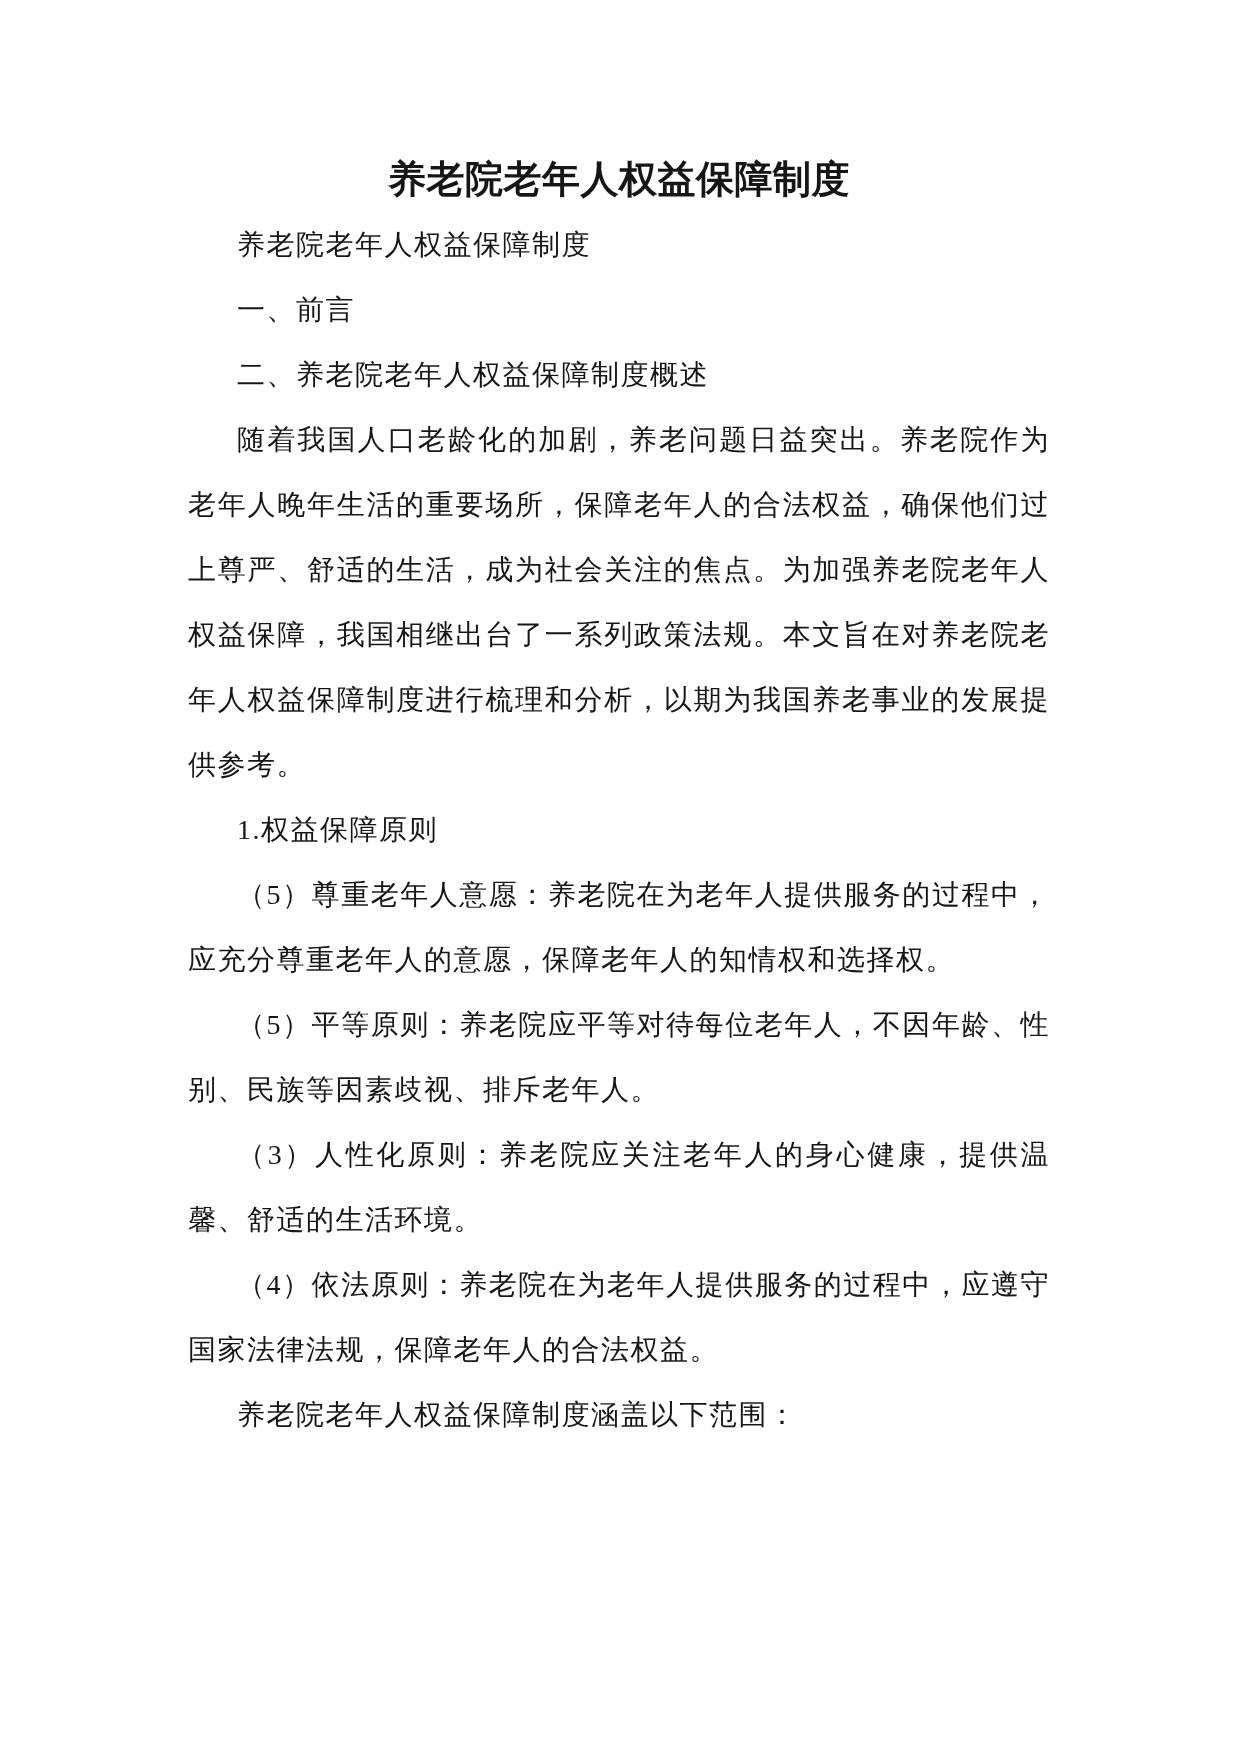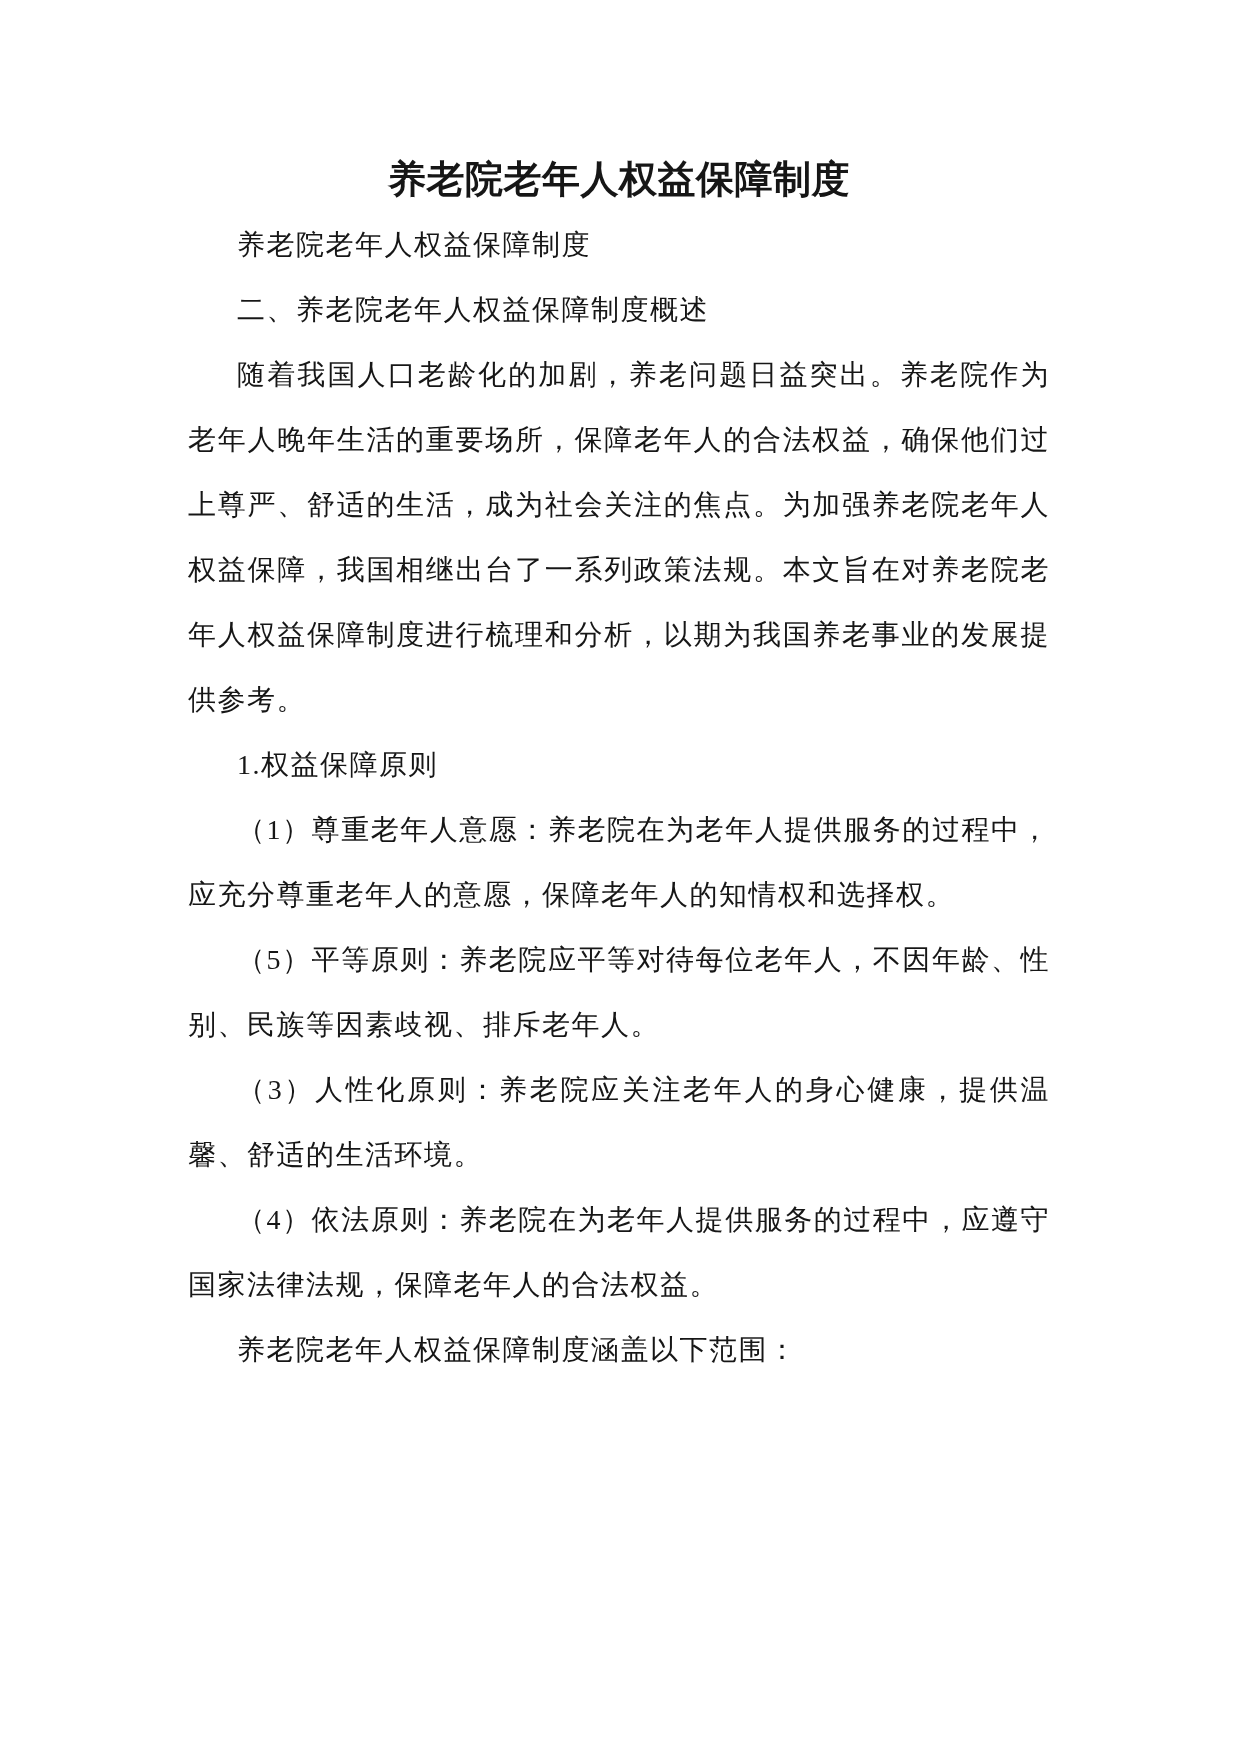--- a/index.html
+++ b/index.html
@@ -47,22 +47,23 @@
   }
 </style>
 </head>
 <body>
 
 <div class="page" style="background: rgb(255, 255, 255); color: rgb(22, 22, 22);">
   <div class="content">
     <h1 class="doc-title">养老院老年人权益保障制度</h1>
 
     <p class="para">养老院老年人权益保障制度</p>
+    <p class="para">一、前言</p>
     <p class="para">二、养老院老年人权益保障制度概述</p>
     <p class="para">随着我国人口老龄化的加剧，养老问题日益突出。养老院作为老年人晚年生活的重要场所，保障老年人的合法权益，确保他们过上尊严、舒适的生活，成为社会关注的焦点。为加强养老院老年人权益保障，我国相继出台了一系列政策法规。本文旨在对养老院老年人权益保障制度进行梳理和分析，以期为我国养老事业的发展提供参考。</p>
     <p class="para">1.权益保障原则</p>
-    <p class="para">（1）尊重老年人意愿：养老院在为老年人提供服务的过程中，应充分尊重老年人的意愿，保障老年人的知情权和选择权。</p>
+    <p class="para">（5）尊重老年人意愿：养老院在为老年人提供服务的过程中，应充分尊重老年人的意愿，保障老年人的知情权和选择权。</p>
     <p class="para">（5）平等原则：养老院应平等对待每位老年人，不因年龄、性别、民族等因素歧视、排斥老年人。</p>
     <p class="para">（3）人性化原则：养老院应关注老年人的身心健康，提供温馨、舒适的生活环境。</p>
     <p class="para">（4）依法原则：养老院在为老年人提供服务的过程中，应遵守国家法律法规，保障老年人的合法权益。</p>
     <p class="para">养老院老年人权益保障制度涵盖以下范围：</p>
   </div>
 </div>
 
 </body></html>

